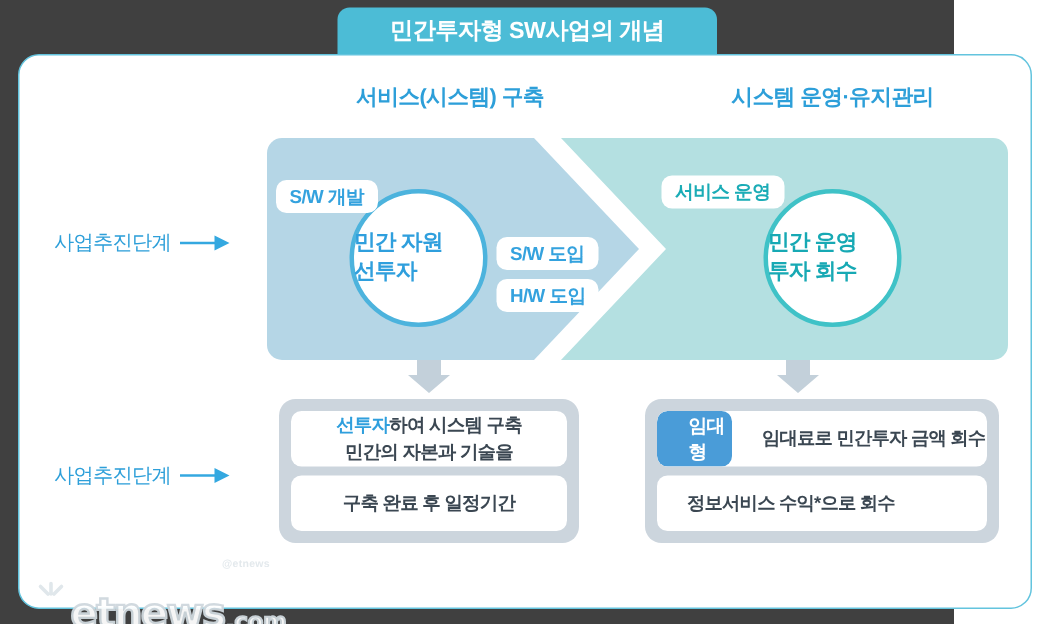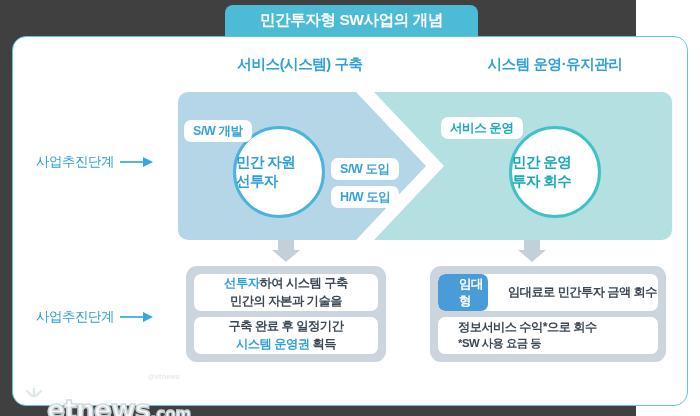--- a/index.html
+++ b/index.html
@@ -338,36 +338,34 @@
   <div class="panel left">
     <div class="card">
       <div>
         <div class="c-row"><span class="hl-blue">선투자</span><span>하여 시스템 구축</span></div>
         <div class="c-row">민간의 자본과 기술을</div>
       </div>
     </div>
     <div class="card">
       <div>
         <div class="c-row">구축 완료 후 일정기간</div>
-        <div class="c-row"><span class="hl-teal">시스템 운영권</span><span> 획득</span></div>
       </div>
     </div>
   </div>
 
   <div class="panel right">
     <div class="badge-row">
       <div class="badge rent">임대형</div>
       <div class="badge-text">
         <div class="b-row">임대료로 민간투자 금액 회수</div>
       </div>
     </div>
     <div class="badge-row">
       <div class="badge-text">
         <div class="b-row">정보서비스 수익*으로 회수</div>
-        <div class="b-sub">*SW 사용 요금 등</div>
       </div>
     </div>
   </div>
 
   <div class="watermark">
     <svg class="wm-mark" width="20" height="22" viewBox="0 0 20 22">
       <path d="M3 4 L8 9 M10 2 L10 9 M17 4 L12 9" stroke="#dfe6ea" stroke-width="2.4" stroke-linecap="round" fill="none"></path>
     </svg>
     <span class="wm-word">etnews</span>
     <span class="wm-com">.com</span>

